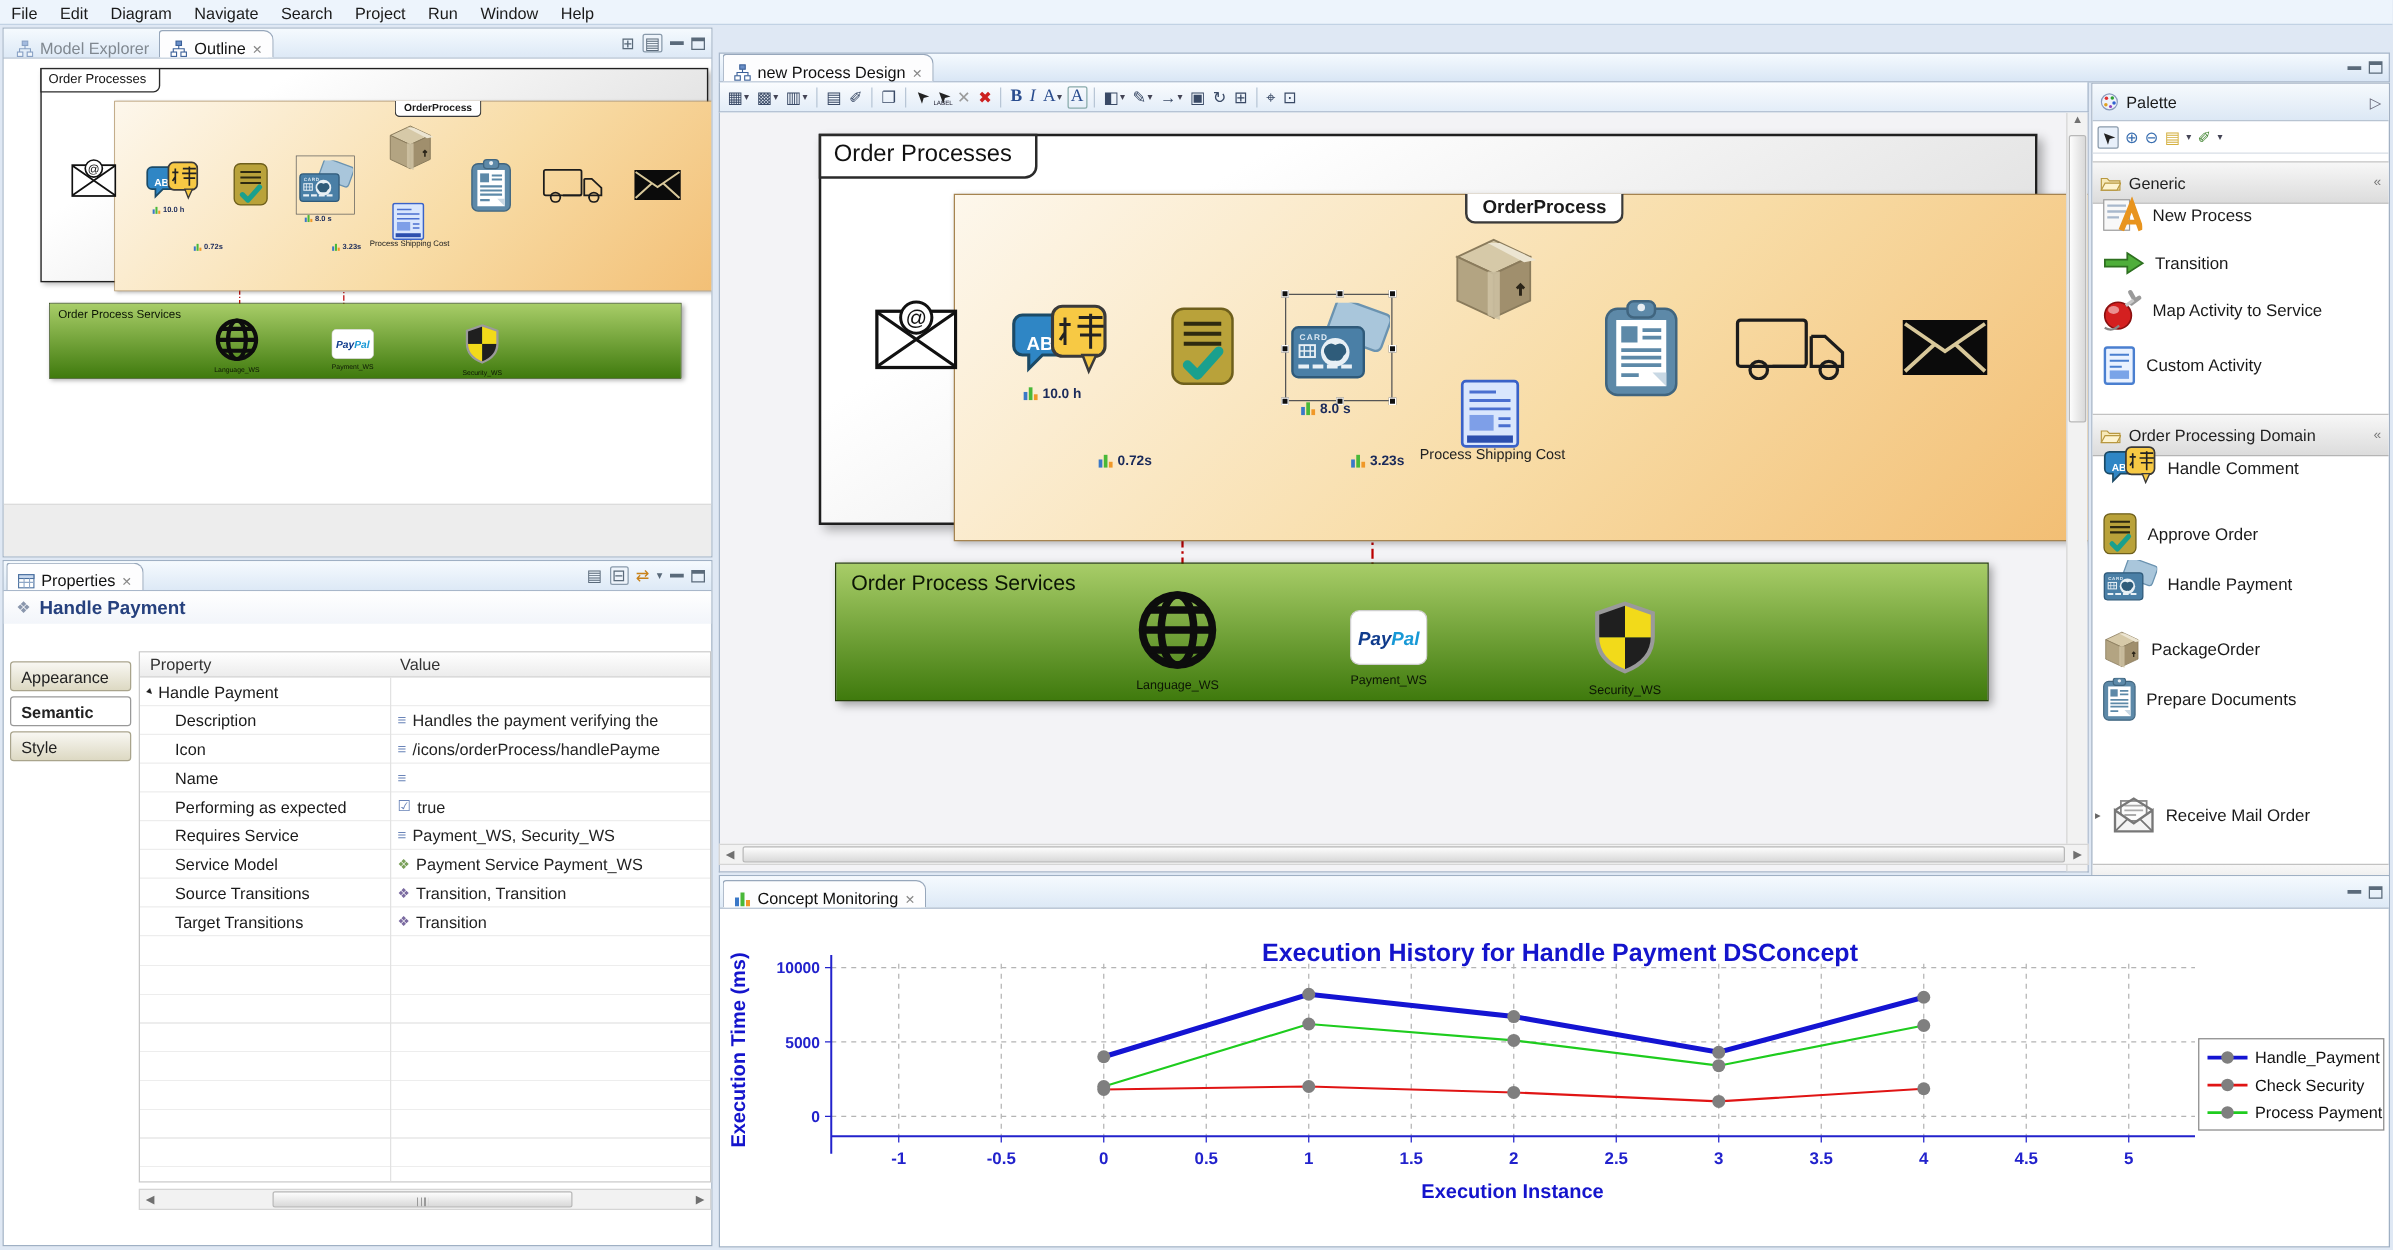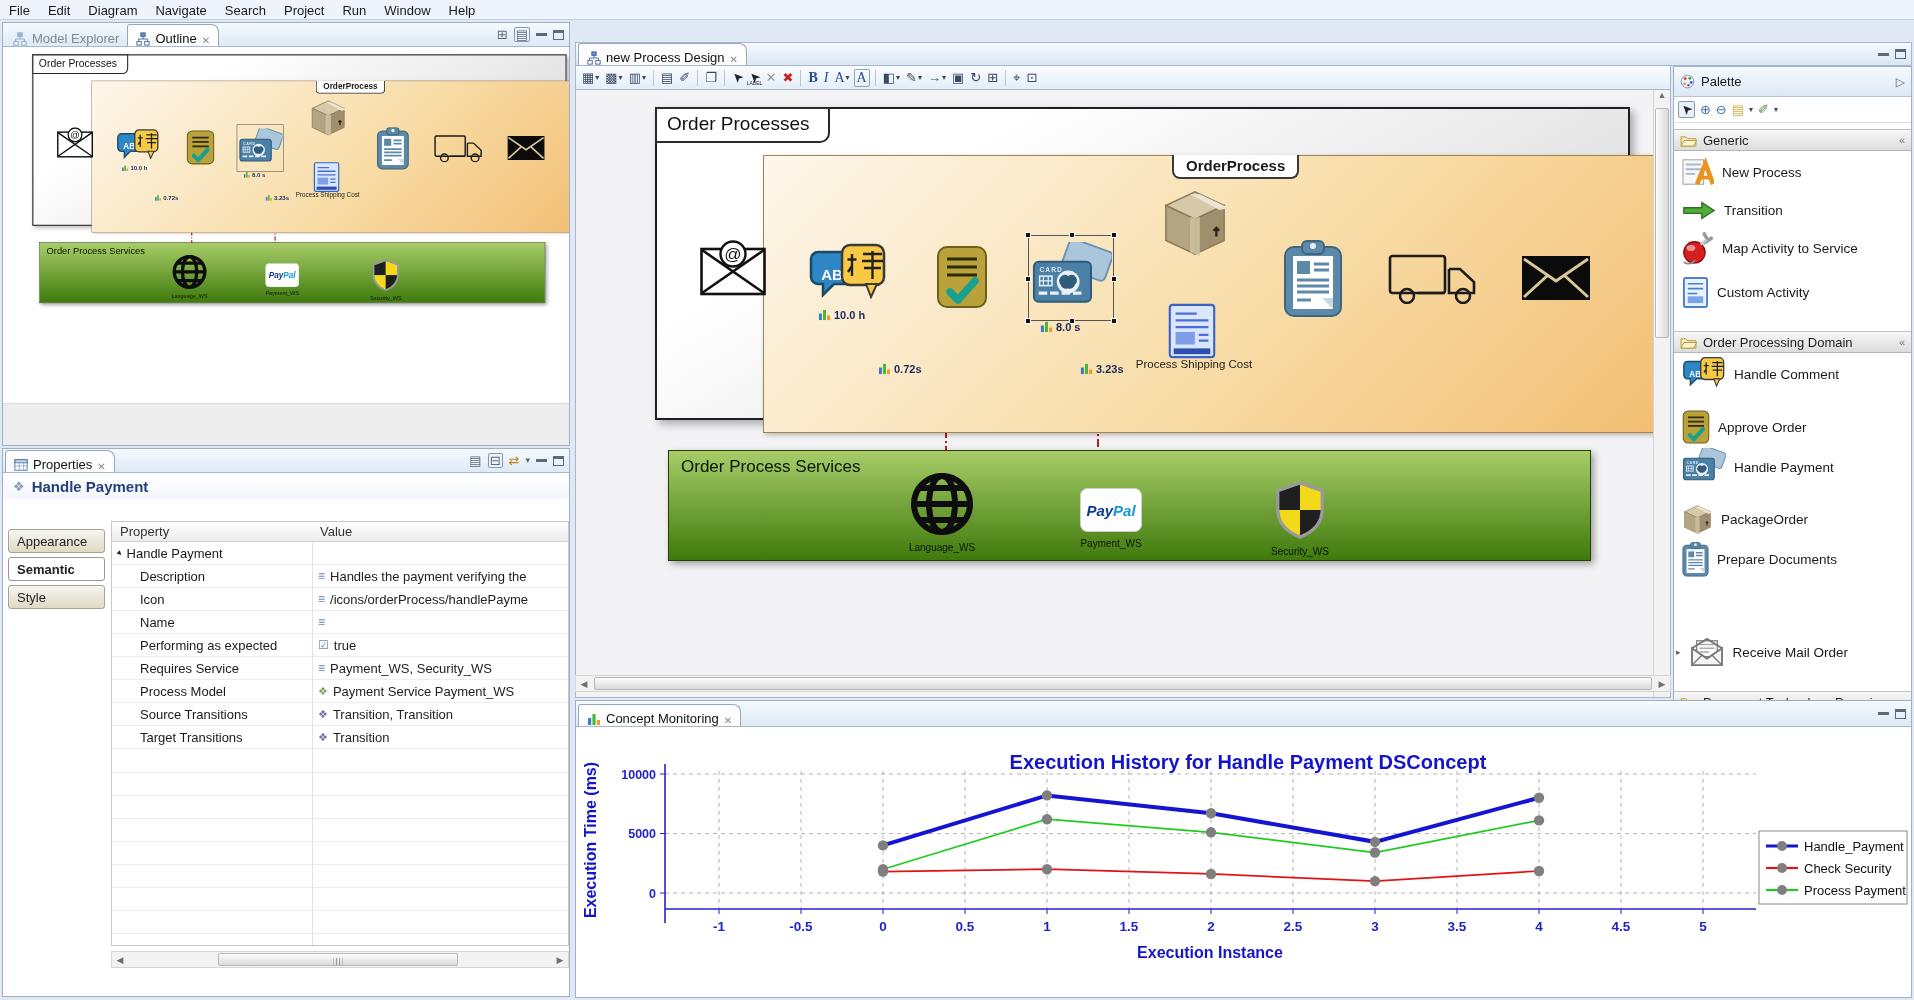--- a/index.html
+++ b/index.html
@@ -75,21 +75,21 @@
   .svc-name { font-size:10px; color:#0c1505; margin-top:2px; }
   
   #palette-view { position:absolute; left:1098px; top:24px; width:239px; height:652px; border:1px solid #a2b1c4; background:#fff; overflow:hidden; }
   .pal-header { position:absolute; left:0; right:0; top:0; height:30px; background:linear-gradient(#f6fafd,#dce8f5); border-bottom:1px solid #b8c4d2; display:flex; align-items:center; gap:6px; padding:0 6px; font-size:13px; }
   .pal-caret { margin-left:auto; color:#667; font-size:12px; }
   .pal-toolbar { position:absolute; left:0; right:0; top:30px; height:26px; border-bottom:1px solid #d8dee6; display:flex; align-items:center; gap:5px; padding:0 4px; font-size:13px; color:#3a6fb0; }
   .pal-toolbar .sel { border:1px solid #8899aa; background:#e8f0fa; border-radius:2px; padding:0 2px; color:#222; }
   .pal-toolbar .rot { display:inline-block; transform:rotate(-135deg); }
   .pal-toolbar .note { color:#d4b040; }
   .pal-toolbar .dd { font-size:8px; color:#445; }
-  .pal-group { position:absolute; left:0; right:0; height:22px; background:linear-gradient(#f7f7f7,#dcdcdc); border-top:1px solid #c2c2c2; border-bottom:1px solid #b5b5b5; display:flex; align-items:center; gap:6px; padding:0 6px; font-size:13px; color:#222; }
+  .pal-group { position:absolute; left:0; right:0; height:34px; background:linear-gradient(#f7f7f7,#dcdcdc); border-top:1px solid #c2c2c2; border-bottom:1px solid #b5b5b5; display:flex; align-items:center; gap:6px; padding:0 6px; font-size:13px; color:#222; }
   .pal-group .collapse { margin-left:auto; color:#777; font-size:11px; }
   .pal-item { position:absolute; left:0; right:0; display:flex; align-items:center; gap:8px; padding-left:8px; font-size:13.5px; color:#1a1a1a; }
   .pal-exp { font-size:9px; color:#666; margin-left:-6px; }
   
   #monitor-view { position:absolute; left:575px; top:700px; width:1337px; height:298px; border:1px solid #9fb0c4; background:#fff; }
   #chart-svg { position:absolute; left:0; top:26px; }
   
   .thumb-clip { position:absolute; left:0; top:0; width:566px; height:356px; overflow:hidden; background:#fff; }
   .thumb-scale { position:absolute; left:0; top:0; width:1079px; height:608px; transform:translate(-14px,-2px) scale(0.548); transform-origin:0 0; }
   .outline-gray { position:absolute; left:0; right:0; top:356px; bottom:0; background:#ededed; border-top:1px solid #dcdcdc; }
@@ -484,21 +484,21 @@
       <div class="c1">
           <span>Requires Service</span>
         </div>
       <div class="c2">
           <span class="vicn">≡</span>
           <span>Payment_WS, Security_WS</span>
         </div>
     </div>
     <div class="pt-row">
       <div class="c1">
-          <span>Process Model</span>
+          <span>Service Model</span>
         </div>
       <div class="c2">
           <span class="vicn dia-g">❖</span>
           <span>Payment Service Payment_WS</span>
         </div>
     </div>
     <div class="pt-row">
       <div class="c1">
           <span>Source Transitions</span>
         </div>

